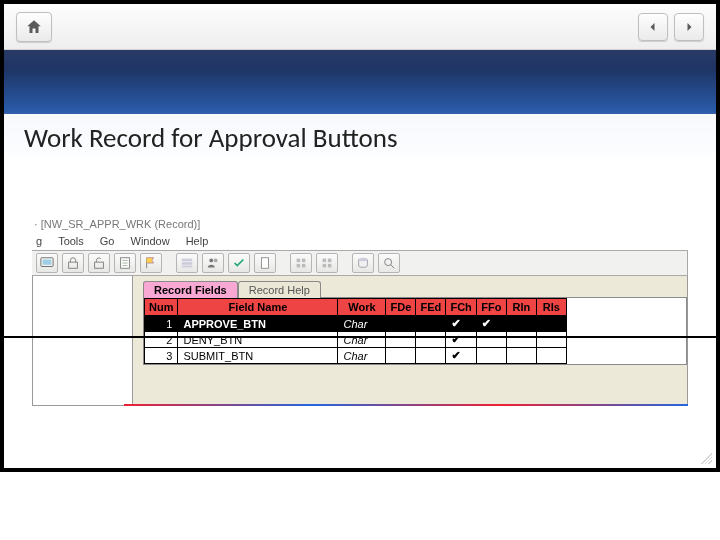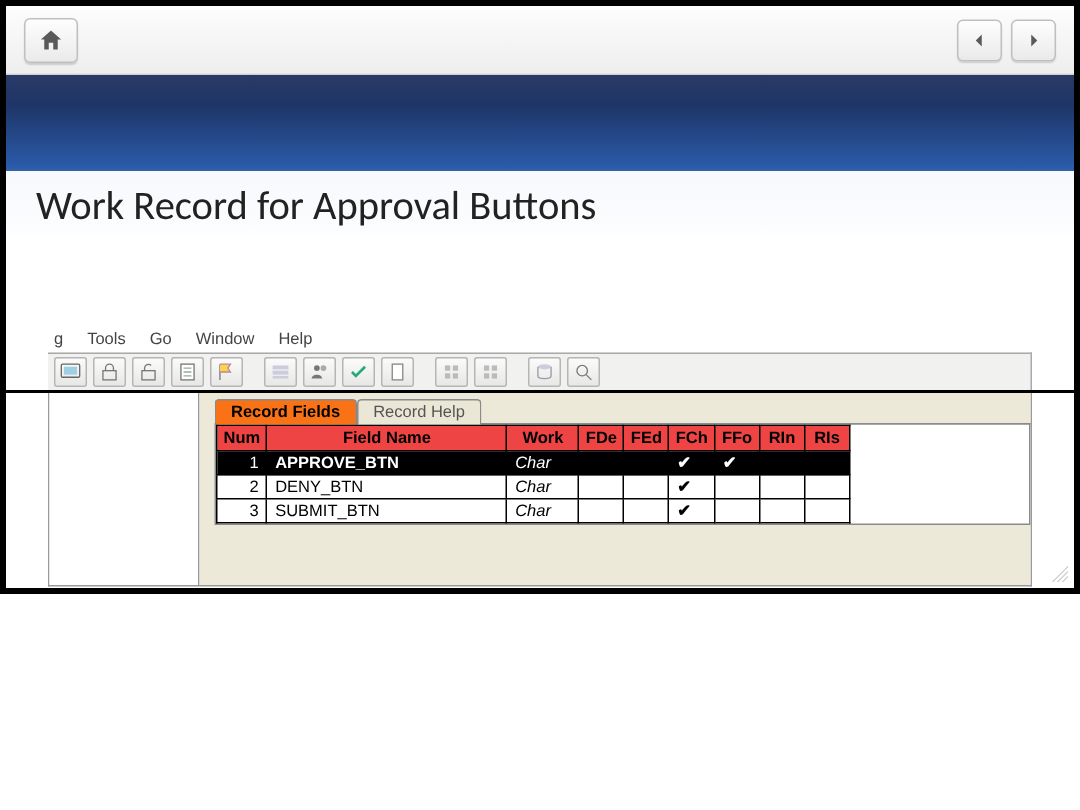--- a/index.html
+++ b/index.html
@@ -1,17 +1,17 @@
 <!DOCTYPE html>
 <html><head>
 <meta charset="utf-8">
 <style>
   * { box-sizing: border-box; margin: 0; padding: 0; }
   html, body { width: 720px; height: 540px; font-family: "Segoe UI", Tahoma, sans-serif; background: #fff; }
-  .page { width: 720px; height: 396px; border: 4px solid #000; position: relative; background: #fff; overflow: hidden; }
+  .page { width: 720px; height: 472px; border: 4px solid #000; position: relative; background: #fff; overflow: hidden; }
 
   
   .topnav { height: 46px; background: linear-gradient(#fdfdfd,#eeeeee); border-bottom: 1px solid #d0d0d0; display:flex; align-items:center; justify-content: space-between; padding: 0 12px; }
   .home-btn { width: 36px; height: 30px; border: 1px solid #bfbfbf; border-radius: 4px; background: linear-gradient(#fefefe,#eaeaea); display:flex; align-items:center; justify-content:center; box-shadow: 0 1px 1px rgba(0,0,0,0.15);}
   .home-btn svg { width: 18px; height: 18px; }
   .nav-arrows { display:flex; gap:6px; }
   .nav-arrow { width: 30px; height: 28px; border: 1px solid #bfbfbf; border-radius: 4px; background: linear-gradient(#fefefe,#eaeaea); display:flex; align-items:center; justify-content:center; box-shadow: 0 1px 1px rgba(0,0,0,0.15);}
   .nav-arrow svg { width: 12px; height: 12px; }
 
   
@@ -29,21 +29,21 @@
   .tb-btn { width: 22px; height: 20px; border: 1px solid #b5b5b5; background: linear-gradient(#fbfbfb,#e7e7e5); border-radius:2px; display:flex; align-items:center; justify-content:center;}
   .tb-btn svg { width:14px; height:14px; }
   .tb-sep { width:6px; }
 
   .workarea { display:flex; border:1px solid #9a9a9a; border-top:none; height: 130px; }
   .treepane { width: 100px; background:#fff; border-right:1px solid #9a9a9a;}
   .gridpane { flex:1; background:#ece9d8; display:flex; flex-direction:column; }
 
   .tabs { display:flex; padding: 4px 0 0 10px; gap:0; font:11px Tahoma,sans-serif;}
   .tab { border:1px solid #8a8a8a; border-bottom:none; background:#ece9d8; padding: 2px 10px; border-top-left-radius:3px; border-top-right-radius:3px; position:relative; top:1px; }
-  .tab.active { background:#f97316; font-weight:bold; z-index:2;}
+  .tab.active { background:#f9a8d4; font-weight:bold; z-index:2;}
   .tab.inactive { color:#555; background:#eae7d6;}
   .tabs .spacer { flex:1; border-bottom:1px solid #8a8a8a; position:relative; top:1px;}
 
   .grid-wrap { background:#fff; border:1px solid #8a8a8a; margin: 0 0 0 10px; display:inline-block;}
   table.grid { border-collapse: collapse; font: 11px Tahoma, sans-serif; }
   table.grid th { background:#ef4444; border:1px solid #000; padding: 2px 4px; font-weight:bold; text-align:center; white-space:nowrap;}
   table.grid td { border:1px solid #000; padding: 1px 5px; white-space:nowrap; background:#fff;}
   table.grid tr.sel td { background:#000; color:#fff; }
   table.grid tr.sel td.fn { font-weight:bold;}
   table.grid td.num { text-align:right; width:30px;}
@@ -84,20 +84,21 @@
     </div>
   </div>
 
   <div class="banner">
     <div class="title-strip">
       <h1>Work Record for Approval Buttons</h1>
     </div>
   </div>
 
   <div class="shot">
+    <div class="wincap">· [NW_SR_APPR_WRK (Record)]</div>
 
     <div class="menubar">
       <span>g</span>
       <span>Tools</span>
       <span>Go</span>
       <span>Window</span>
       <span>Help</span>
     </div>
 
     <div class="toolbar">

